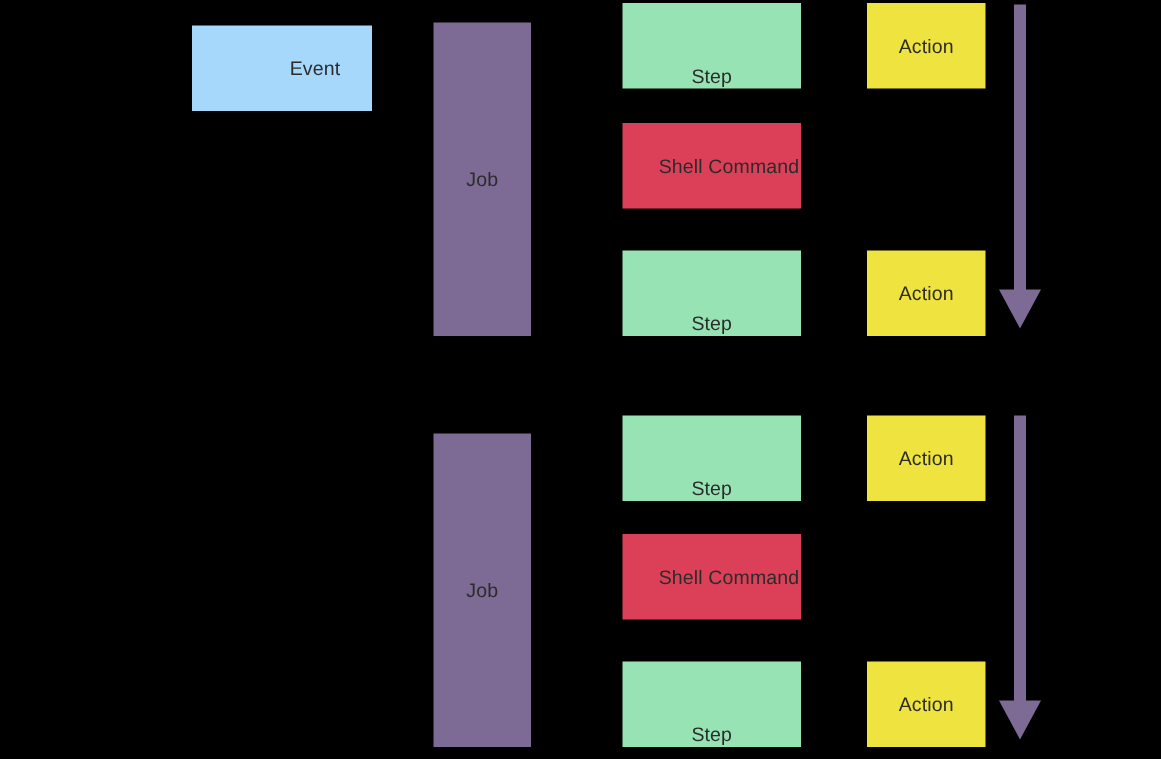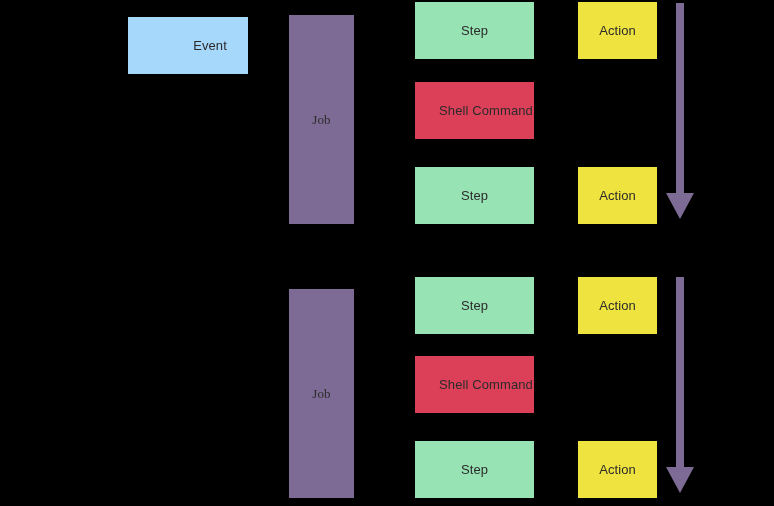--- a/index.html
+++ b/index.html
@@ -24,22 +24,22 @@
     justify-content: center;
     color: #2b2b2b;
     font-size: 13px;
     line-height: 1.2;
     letter-spacing: 0.1px;
     text-align: center;
     white-space: nowrap;
     user-select: none;
   }
   .node-event  { background: #A6D8FB; padding-left: 44px; }
-  .node-job    { background: #7E6B95; font-family: Liberation Serif, serif; }
-  .node-step   { background: #97E3B4; }
+  .node-job    { background: #7E6B95; }
+  .node-step   { background: #97E3B4; align-items: flex-end; }
   .node-shell  { background: #DC4059; padding-left: 23px; }
   .node-action { background: #EFE340; }
 
   .arrow {
     position: absolute;
     display: block;
     overflow: visible;
   }
   .arrow path {
     fill: #7E6B95;

